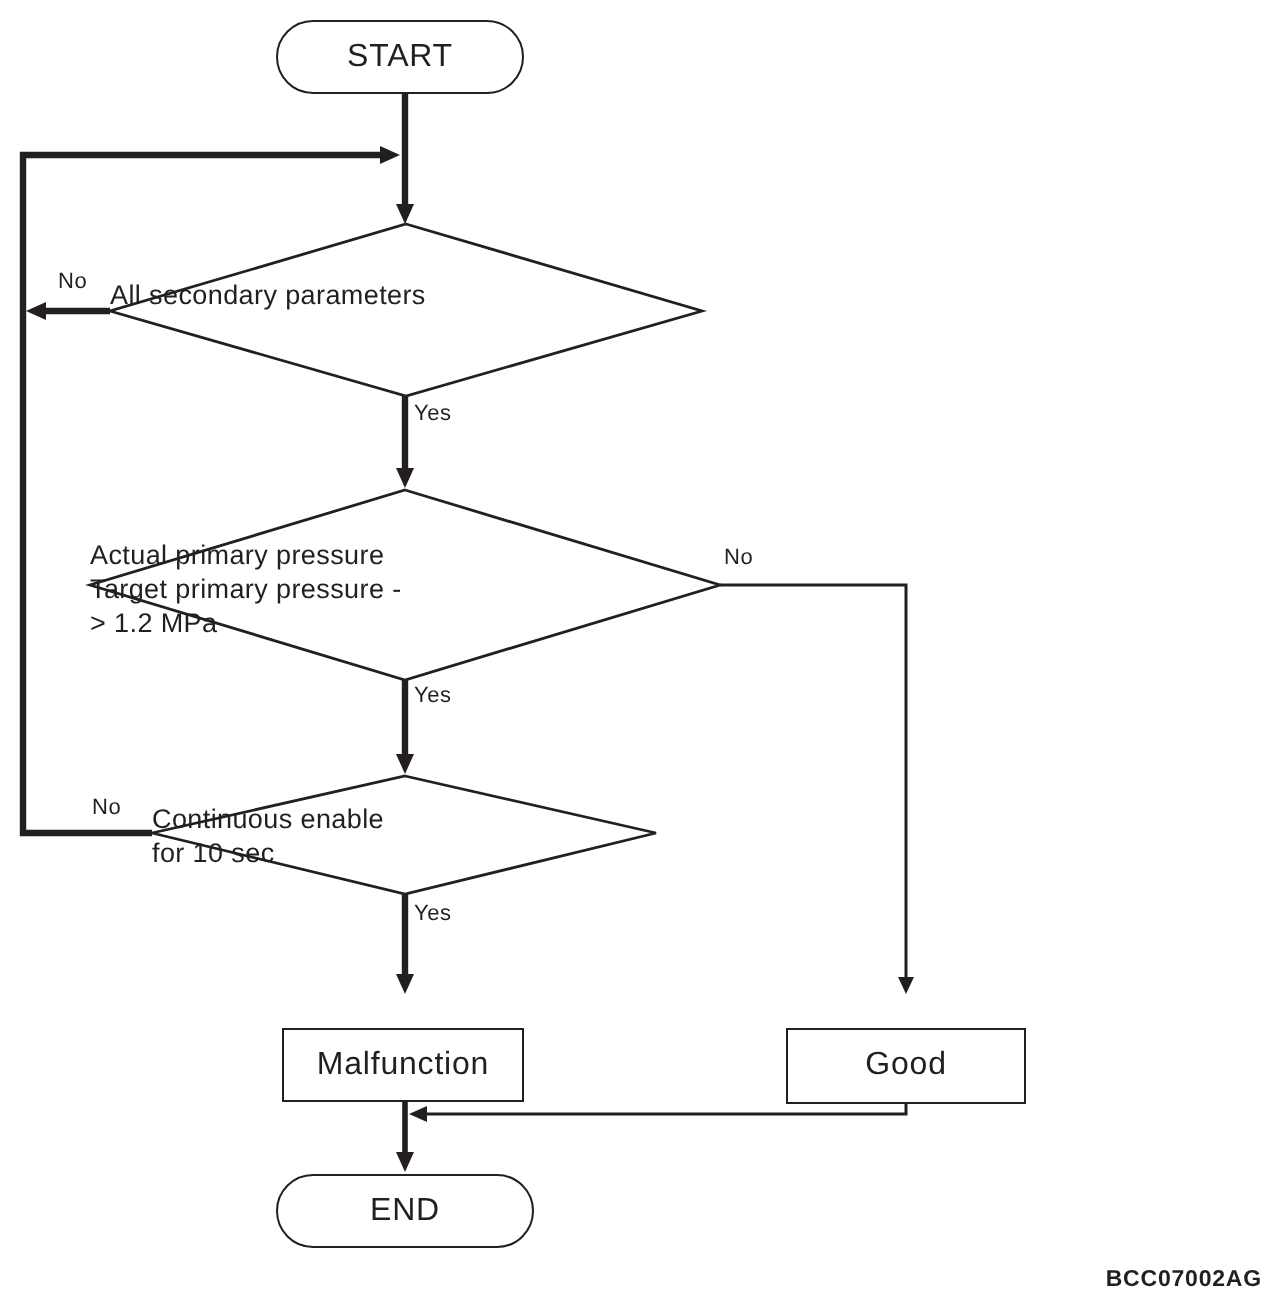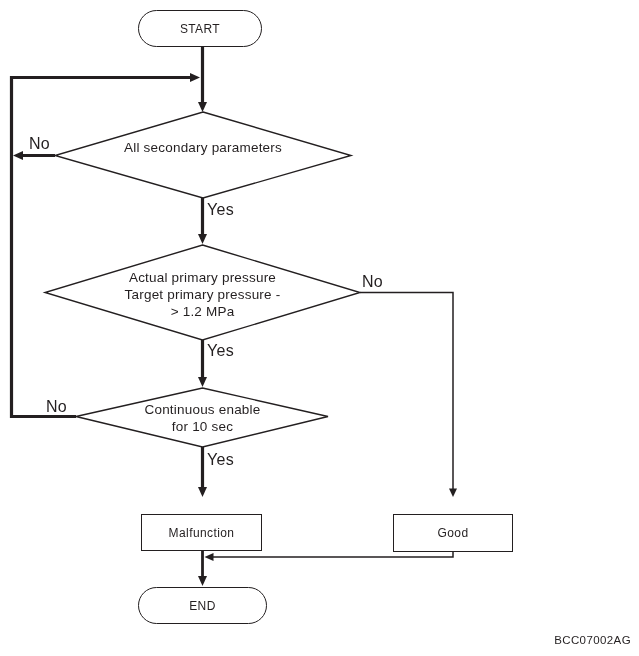--- a/index.html
+++ b/index.html
@@ -16,52 +16,52 @@
     position: absolute;
     left: 0; top: 0;
     width: 639px; height: 656px;
   }
   .node {
     position: absolute;
     display: flex;
     align-items: center;
     justify-content: center;
     text-align: center;
-    font-size: 12px;
+    font-size: 16px;
     letter-spacing: 0.4px;
     background: #ffffff;
     box-sizing: border-box;
   }
   .pill {
     border: 1.5px solid #231f20;
     border-radius: 19px;
   }
   .proc {
     border: 1.4px solid #231f20;
     margin-top: 16px;
   }
   .dtext {
     position: absolute;
-    text-align: center;
+    text-align: left;
     font-size: 13.5px;
     line-height: 17px;
     letter-spacing: 0.2px;
   }
   .branch-label {
     position: absolute;
-    font-size: 16px;
+    font-size: 11px;
     letter-spacing: 0.3px;
     background: transparent;
   }
   .fig-code {
     position: absolute;
     right: 8px;
     top: 634px;
     font-size: 11.5px;
-    font-weight: normal;
+    font-weight: bold;
     letter-spacing: 0.4px;
   }
 </style>
 </head>
 <body>
 
 <div class="canvas">
 
   <svg class="wires" viewBox="0 0 639 656" xmlns="http://www.w3.org/2000/svg">
     <g stroke="#231f20" fill="none">

